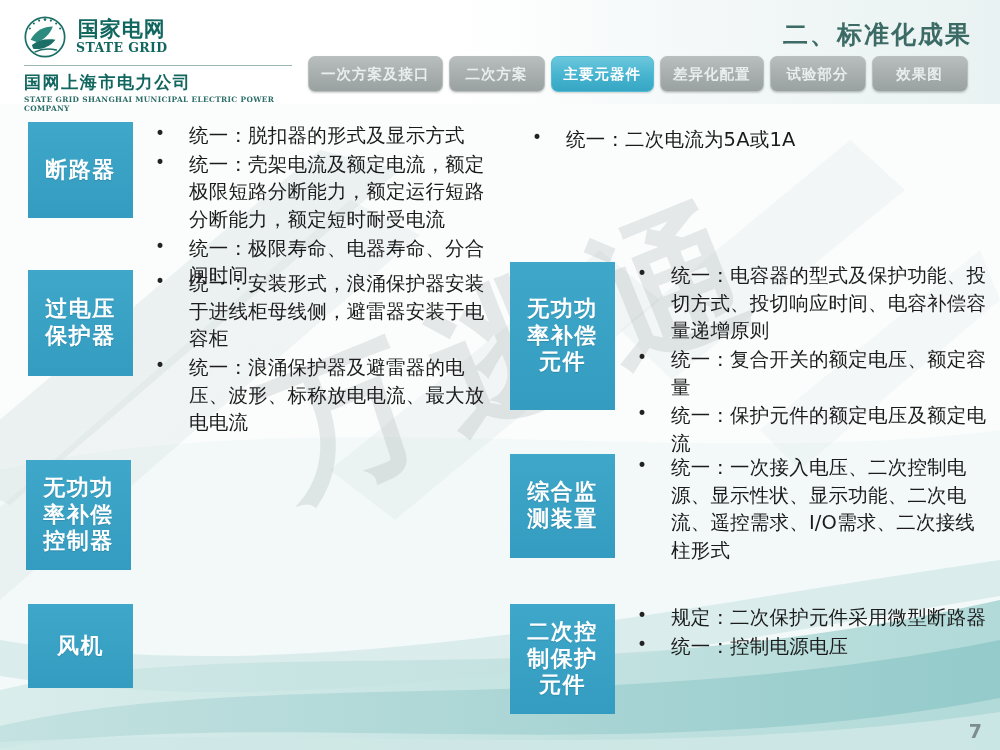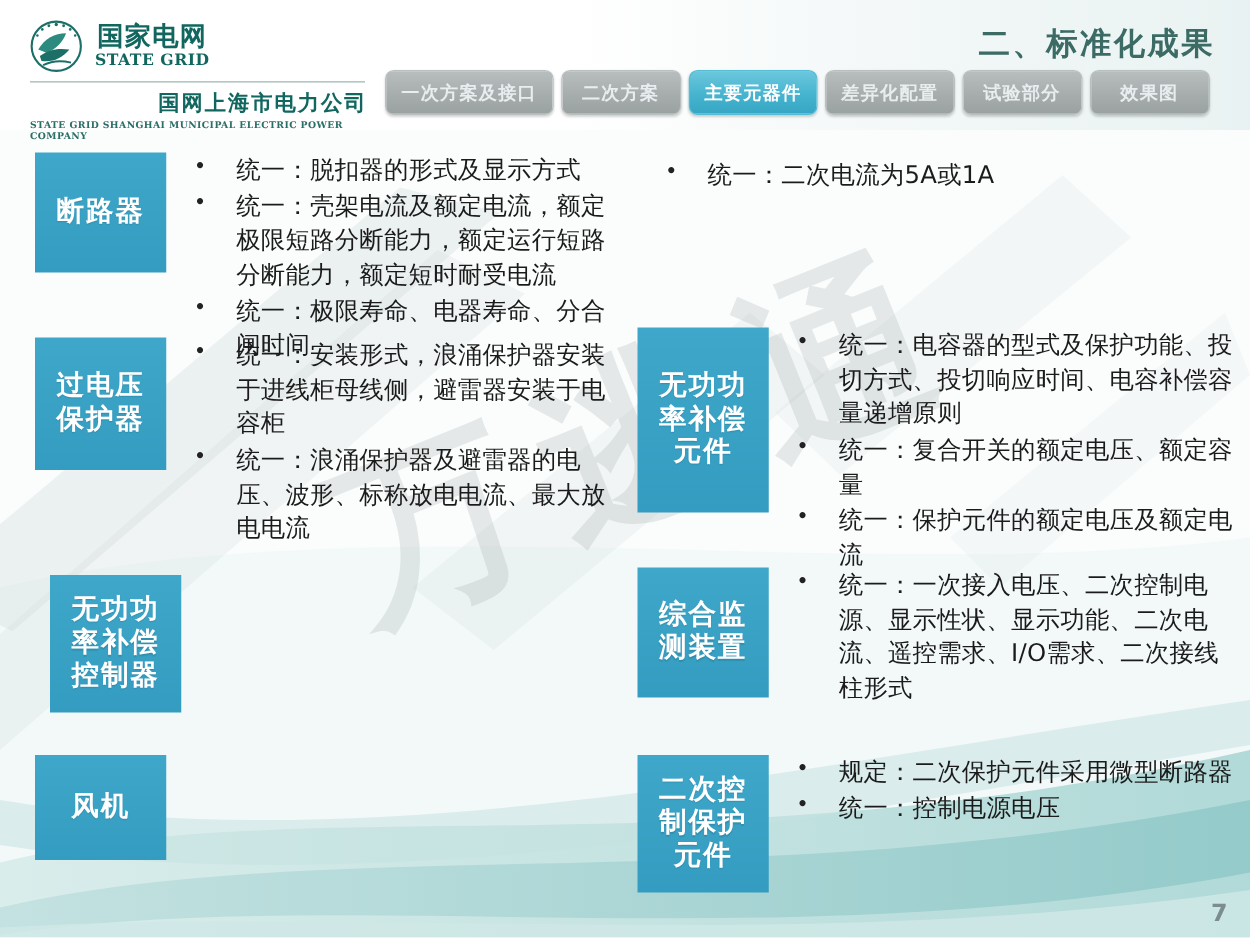--- a/index.html
+++ b/index.html
@@ -55,21 +55,20 @@
   }
   .logo-en {
     font-size: 12.5px; font-weight: 700; color: #11675f; letter-spacing: .4px;
     margin-top: 2px;
     font-family: "DejaVu Serif","Liberation Serif",serif;
   }
   .logo-rule { height: 1px; background: #9bb7b3; margin: 7px 0 5px 0; width: 268px; }
   .logo-sub-cn {
     font-size: 17px; font-weight: 700; color: #11675f; letter-spacing: 1.6px;
     font-family: "DejaVu Sans","Liberation Sans",sans-serif;
-    text-align: right;
   }
   .logo-sub-en {
     font-size: 7.4px; font-weight: 700; color: #2b6e68; letter-spacing: .35px;
     margin-top: 1px;
     font-family: "DejaVu Serif","Liberation Serif",serif;
   }
 
   .slide-title {
     position: absolute;
     right: 28px; top: 18px;
@@ -260,21 +259,21 @@
             <li>统一：极限寿命、电器寿命、分合闸时间</li>
           </ul>
         </div>
         <div class="row" style="top: 166px; left: 28px; width: 466px;">
           <div class="chip" style="height: 106px;">过电压保护器</div>
           <ul class="bullets">
             <li>统一：安装形式，浪涌保护器安装于进线柜母线侧，避雷器安装于电容柜</li>
             <li>统一：浪涌保护器及避雷器的电压、波形、标称放电电流、最大放电电流</li>
           </ul>
         </div>
-        <div class="row" style="top: 356px; left: 40px; width: 466px;">
+        <div class="row" style="top: 356px; left: 26px; width: 466px;">
           <div class="chip" style="height: 110px;">无功功率补偿控制器</div>
         </div>
         <div class="row" style="top: 500px; left: 28px; width: 466px;">
           <div class="chip" style="height: 84px;">风机</div>
         </div>
       </div>
     <div class="col col-right">
         <div class="row" style="top: 22px; left: 10px; width: 484px;">
           <ul class="bullets">
             <li>统一：二次电流为5A或1A</li>

